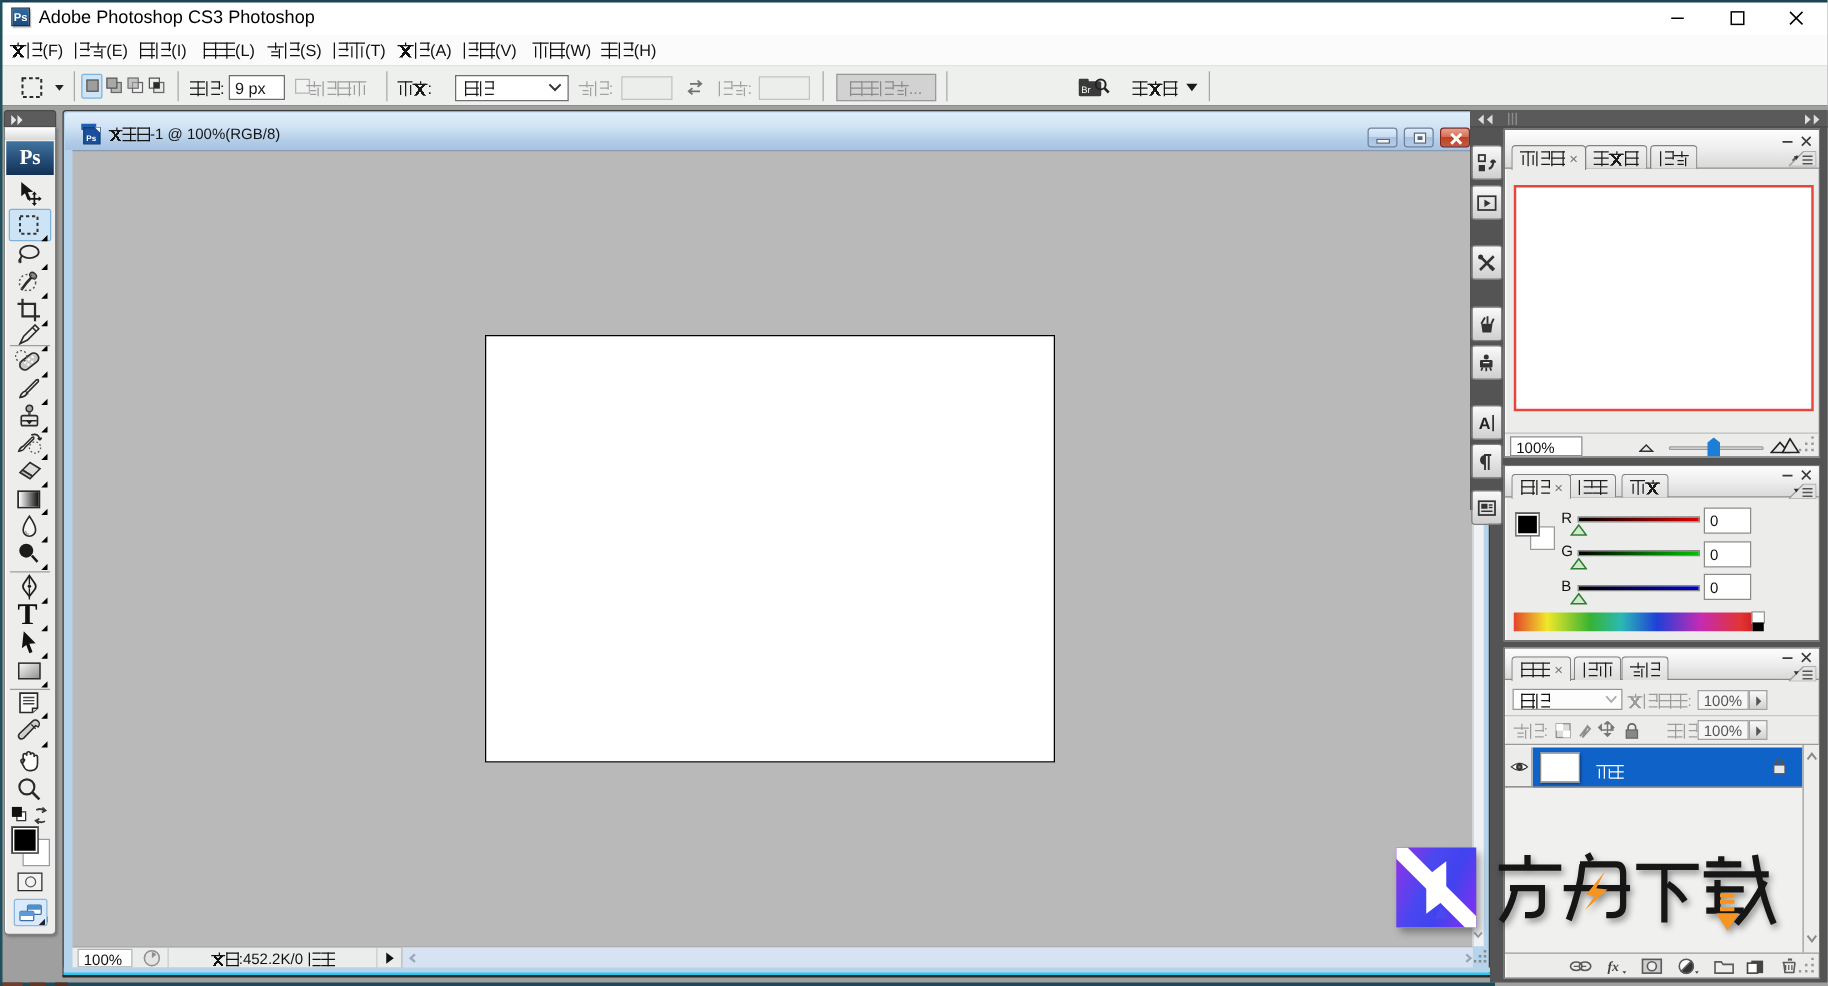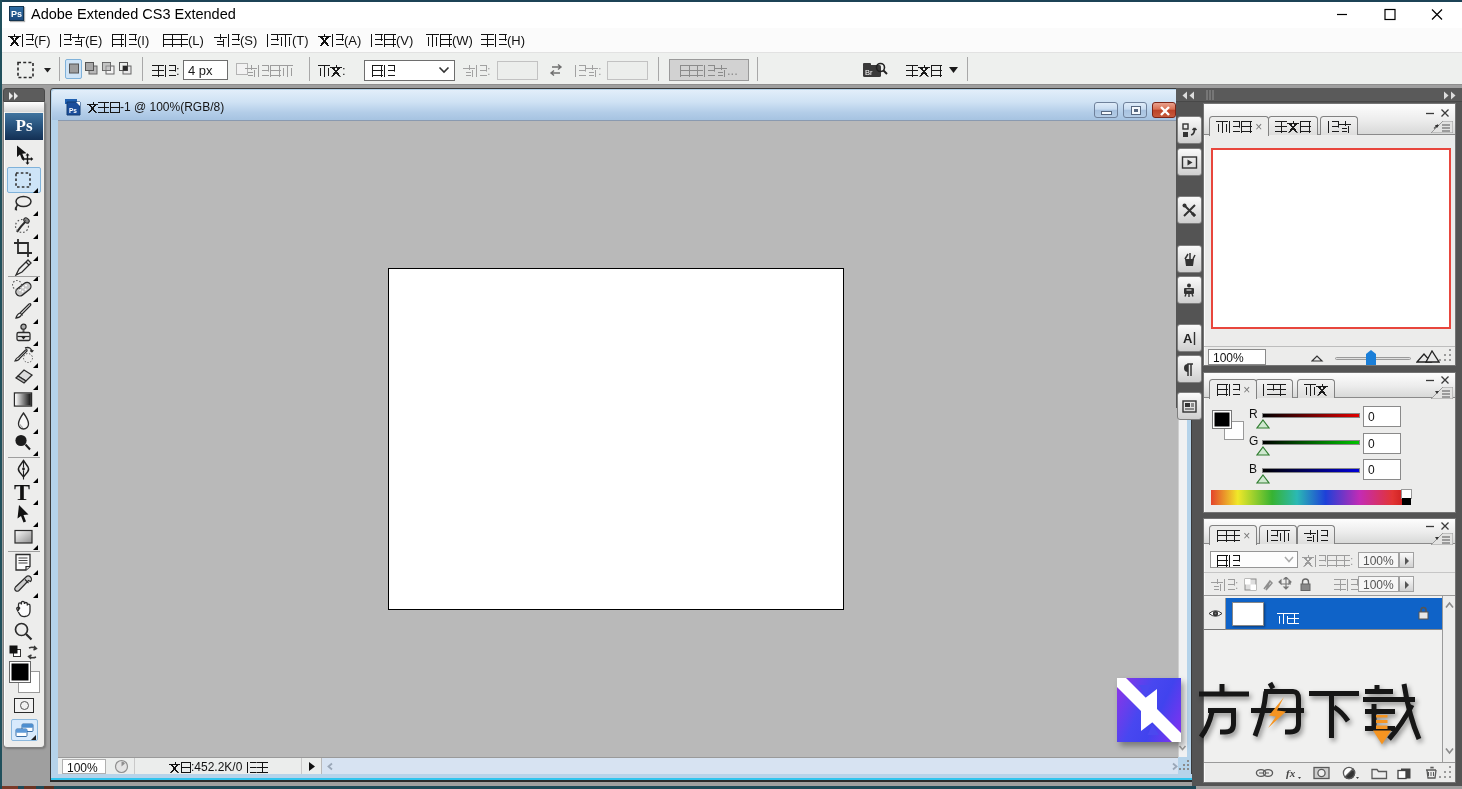--- a/index.html
+++ b/index.html
@@ -30,21 +30,21 @@
 .p2 .mxc{top:2px!important}
 .mxc{position:absolute;width:26px;height:10px}
 .fly{position:absolute;width:22px;height:12px}
 </style>
 </head>
 <body>
 <div id="app">
 
 <div class="abs" style="left:0;top:0;width:1462px;height:28px;background:#fff;border-top:2px solid #1c4356"></div>
 <div class="abs" style="left:9px;top:6px;width:15px;height:15px;background:linear-gradient(180deg,#2e6ca3,#1c4a7e);border:1px solid #14344f;color:#fff;font-size:9px;font-weight:bold;text-align:center;line-height:14px;box-shadow:1px 1px 1px rgba(0,0,0,.3)">Ps</div>
-<div class="abs" style="left:31px;top:6px;font-size:14.5px;color:#000">Adobe Extended CS3 Extended</div>
+<div class="abs" style="left:31px;top:6px;font-size:14.5px;color:#000">Adobe Photoshop CS3 Photoshop</div>
 <svg class="abs" style="left:1330px;top:0" width="132" height="28" viewBox="0 0 132 28">
 <path d="M7 14.5 h10" stroke="#000" stroke-width="1.2" fill="none"></path>
 <rect x="55" y="9.5" width="10" height="10" stroke="#000" stroke-width="1.2" fill="none"></rect>
 <path d="M102 9.5 l10 10 M112 9.5 l-10 10" stroke="#000" stroke-width="1.2" fill="none"></path>
 </svg>
 
 <div id="menubar" class="abs" style="left:0;top:28px;width:1462px;height:24px;background:#fbfbfb;font-size:13px;color:#111">
 <span class="abs" style="left:8px;top:5px"><i class="q s13 qd"></i><i class="q s13 qe"></i>(F)</span>
 <span class="abs" style="left:59px;top:5px"><i class="q s13 qe"></i><i class="q s13 qf"></i>(E)</span>
 <span class="abs" style="left:111px;top:5px"><i class="q s13 qb"></i><i class="q s13 qe"></i>(I)</span>
@@ -80,21 +80,21 @@
           <path d="M3.5 3.5 h8 v8 h-8 z" fill="#a9a9a9" opacity=".6"></path>
         </g>
 <g transform="translate(51,0)">
           <rect x="7" y="7" width="8" height="8" fill="#e8e8e8" stroke="#666"></rect>
           <rect x="3.5" y="3.5" width="8" height="8" fill="none" stroke="#555"></rect>
           <rect x="7" y="7" width="4.5" height="4.5" fill="#2a2a2a"></rect>
         </g>
 </svg>
 <div class="vsep" style="left:142px"></div>
 <span class="abs" style="left:152px;top:10px"><i class="q qa"></i><i class="q qe"></i>:</span>
-<div class="abs" style="left:183px;top:7px;width:45px;height:20px;background:#fff;border:1px solid #6e6e6e;font-size:13px;padding:2px 0 0 4px">4 px</div>
+<div class="abs" style="left:183px;top:7px;width:45px;height:20px;background:#fff;border:1px solid #6e6e6e;font-size:13px;padding:2px 0 0 4px">9 px</div>
 <div class="abs" style="left:236px;top:10px;width:12px;height:12px;background:#f2f2f2;border:1px solid #b4b4b4"></div>
 <span class="abs" style="left:245px;top:10px;color:#9d9d9d"><i class="q qf"></i><i class="q qe"></i><i class="q qb"></i><i class="q qc"></i></span>
 <div class="vsep" style="left:309px"></div>
 <span class="abs" style="left:318px;top:10px"><i class="q qc"></i><i class="q qd"></i>:</span>
 <div class="abs" style="left:364px;top:7px;width:91px;height:21px;background:#fff;border:1px solid #6e6e6e"></div>
 <span class="abs" style="left:371px;top:10px"><i class="q qb"></i><i class="q qe"></i></span>
 <svg class="abs" style="left:438px;top:13px" width="12" height="8" viewBox="0 0 12 8">
         <path d="M1.5 1.5 l4.5 4.5 l4.5-4.5" stroke="#333" stroke-width="1.6" fill="none"></path>
       </svg>
 <span class="abs" style="left:463px;top:10px;color:#a2a2a2"><i class="q qf"></i><i class="q qe"></i>:</span>

